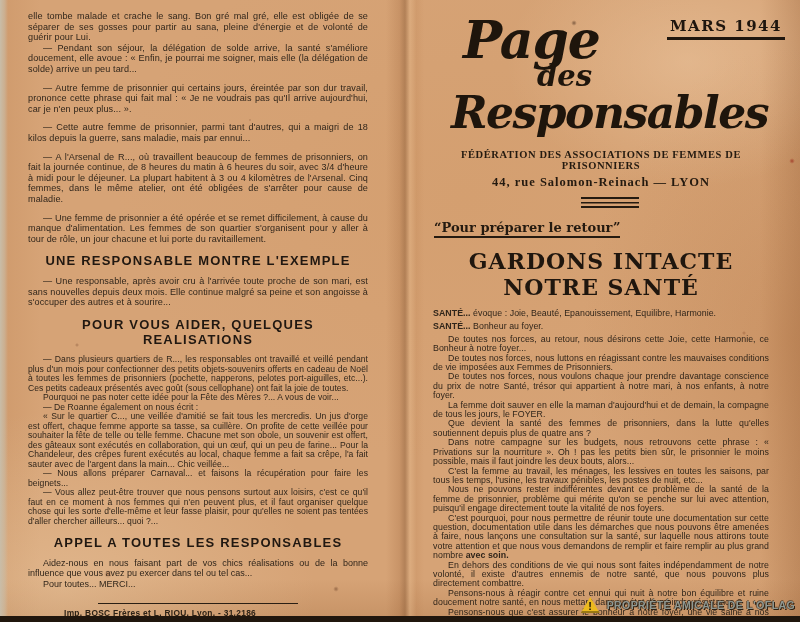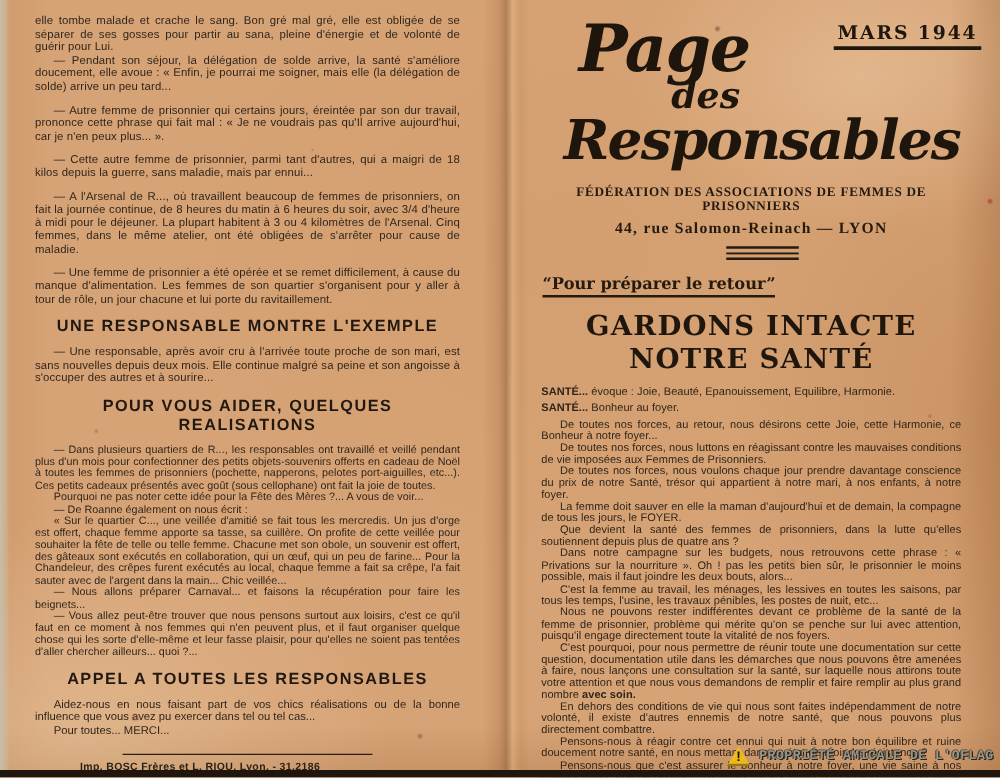--- a/index.html
+++ b/index.html
@@ -94,21 +94,21 @@
   .b { font-weight:bold; }
   
   .watermark { position:absolute; right:5px; bottom:9px; display:flex; align-items:center; gap:7px; }
   .tri { position:relative; width:19px; height:16px; background:#ecb91e;
          clip-path:polygon(50% 0, 100% 100%, 0 100%);
          display:flex; align-items:flex-end; justify-content:center;
          box-shadow:inset 0 -2px 0 rgba(0,0,0,.35); }
   .exc { font-weight:bold; font-size:11px; line-height:13px; color:#1a1408;
          font-family:"Liberation Sans", sans-serif; }
   .wtext { font-weight:bold; font-size:10.5px; letter-spacing:.4px; color:#8f9892;
-           font-family:Liberation Mono, monospace;
+           font-family:Liberation Sans, sans-serif;
            text-shadow:1px 1px 0 #2e2012, -1px 0 0 rgba(46,32,18,.6), 0 -1px 0 rgba(46,32,18,.5); }
 </style>
 </head>
 <body>
 
 <div class="scan">
   <div class="paper">
 
     <div class="left-page">
       <p class="lbody">elle tombe malade et crache le sang. Bon gré mal gré, elle est obligée de se séparer de ses gosses pour partir au sana, pleine d'énergie et de volonté de guérir pour Lui.</p>

